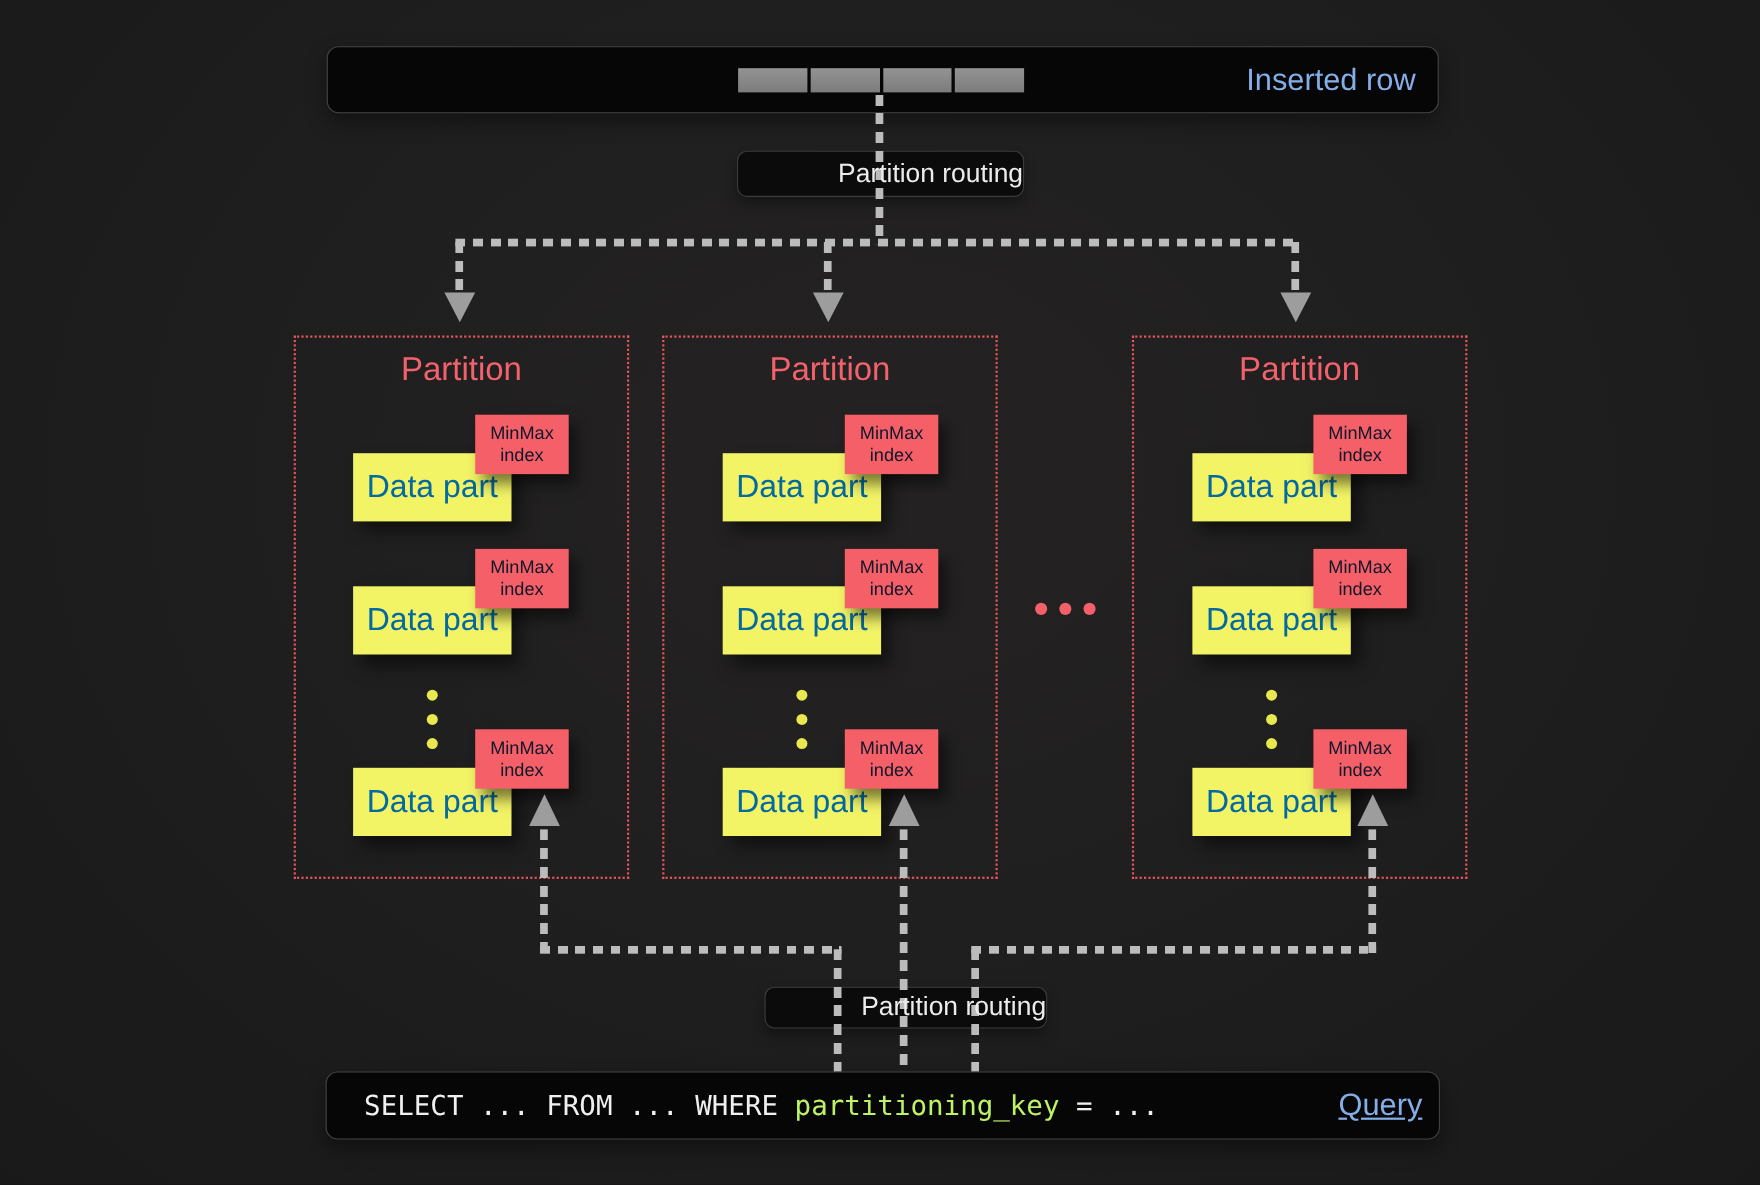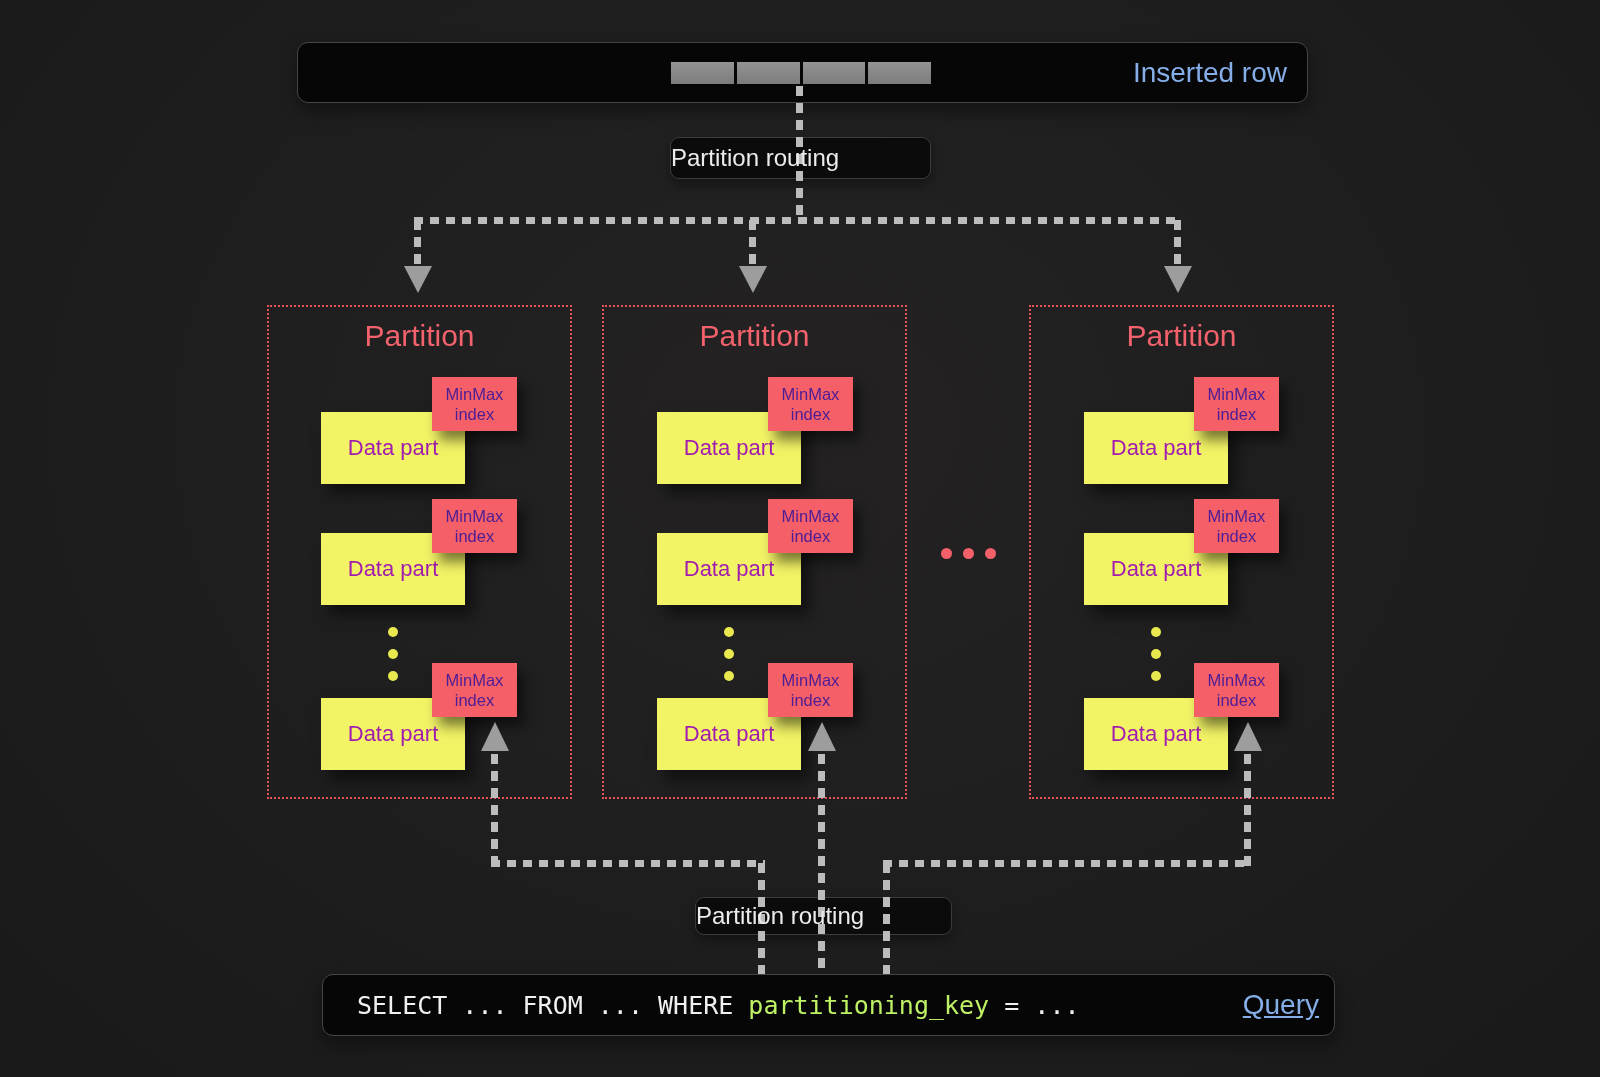--- a/index.html
+++ b/index.html
@@ -21,56 +21,56 @@
   }
   
   .bigbox{
     position:absolute;background:var(--boxbg);
     border:1px solid #454545;border-radius:11px;
     box-shadow:0 8px 18px rgba(0,0,0,.4);
   }
   .pill{
     position:absolute;background:var(--pillbg);
     border:1px solid #3c3c3c;border-radius:9px;
-    display:flex;align-items:center;justify-content:flex-start;
+    display:flex;align-items:center;justify-content:flex-end;
     box-shadow:0 6px 12px rgba(0,0,0,.35);
   }
   .pill span{position:relative;z-index:6;color:#ececec;font-size:24px;}
   .hdash{position:absolute;height:7px;z-index:4;
     background:repeating-linear-gradient(90deg,var(--dash) 0 9px,transparent 9px 16px);}
   .vdash{position:absolute;width:7px;z-index:4;
     background:repeating-linear-gradient(180deg,var(--dash) 0 10px,transparent 10px 17px);}
   .arrow-down{position:absolute;width:0;height:0;z-index:4;
     border-left:14px solid transparent;border-right:14px solid transparent;
     border-top:27px solid var(--arrow);}
   .arrow-up{position:absolute;width:0;height:0;z-index:4;
     border-left:14px solid transparent;border-right:14px solid transparent;
     border-bottom:29px solid var(--arrow);}
   
   #inserted-row-box{left:297px;top:42px;width:1009px;height:59px;}
   #row-bar{position:absolute;left:373px;top:19px;width:260px;height:22px;
     display:flex;gap:3px;}
   #row-bar .seg{flex:1;background:linear-gradient(#939393,#7c7c7c);}
   .blue-label{position:absolute;right:20px;top:0;height:100%;
     display:flex;align-items:center;color:var(--blue);font-size:28px;}
-  #query-box{left:296px;top:974px;width:1011px;height:60px;margin-left:26px;}
+  #query-box{left:296px;top:974px;width:1011px;height:60px;}
   #sql{position:absolute;left:34px;top:0;height:100%;display:flex;align-items:center;
     font-family:"DejaVu Sans Mono", monospace;font-size:25px;color:#f0f0f0;white-space:pre;}
   #sql .key{color:#bef264;}
   
   .partition{position:absolute;top:305px;width:305px;height:494px;
     border:2px dotted var(--red-border);box-sizing:border-box;}
   .partition .ptitle{position:absolute;left:0;top:12px;width:100%;
     text-align:center;color:var(--red-text);font-size:30px;}
-  .datapart{position:absolute;width:144px;height:72px;background:var(--yellow);
+  .datapart{position:absolute;width:144px;height:62px;background:var(--yellow);
     display:flex;align-items:center;justify-content:center;
-    color:#a21caf;font-size:22px;box-shadow:8px 10px 14px rgba(0,0,0,.5);z-index:2;}
+    color:#0369a1;font-size:29px;box-shadow:8px 10px 14px rgba(0,0,0,.5);z-index:2;}
   .minmax{position:absolute;width:85px;height:54px;background:var(--minmax-bg);
     display:flex;align-items:center;justify-content:center;text-align:center;
-    color:#4c1d95;font-size:16.5px;line-height:1.22;
+    color:#0f172a;font-size:16.5px;line-height:1.22;
     box-shadow:7px 9px 12px rgba(0,0,0,.5);z-index:3;}
   .ydot{position:absolute;width:10px;height:10px;border-radius:50%;background:#e9e94f;z-index:2;}
   .rdot{position:absolute;width:11px;height:11px;border-radius:50%;background:#f4606a;}
 </style>
 </head>
 <body>
 
 <div id="canvas">
 
   <div class="bigbox" id="inserted-row-box">

